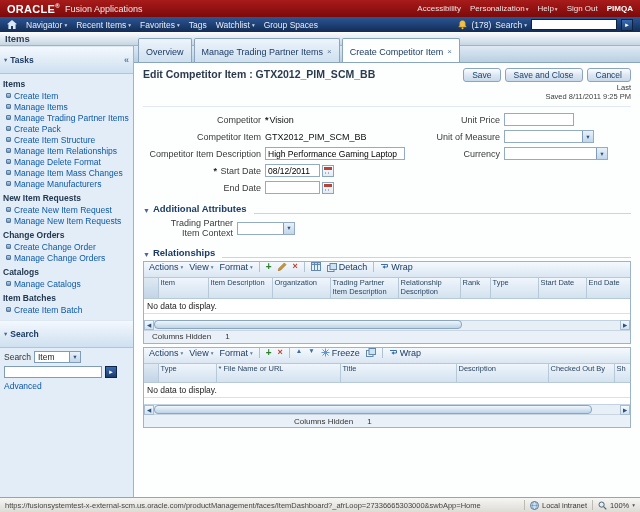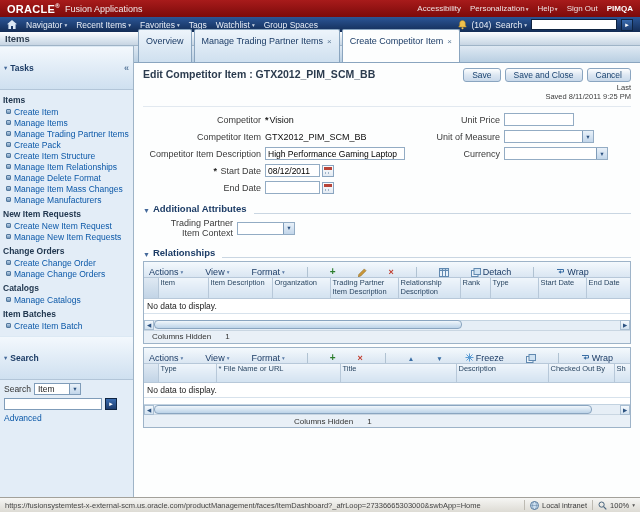--- a/index.html
+++ b/index.html
@@ -26,41 +26,41 @@
 
 
 .banner{height:14px;flex:0 0 auto;background:linear-gradient(#fcfdfe,#dde7f0 55%,#c7d5e3);border-bottom:1px solid #9fb4c7;display:flex;align-items:center;padding:0 5px}
 .banner-title{font-weight:bold;font-size:9.5px;color:#2e3e50}
 
 
 .app-body{flex:1;display:flex;min-height:0}
 
 
 .sidebar{width:134px;flex:0 0 auto;background:#e3edf7;border-right:1px solid #9fb4c7;display:flex;flex-direction:column;font-size:8.5px;overflow:hidden}
-.panel-head{background:linear-gradient(#f3f8fd,#cfe0f0);border-bottom:1px solid #b2c5d8;border-top:1px solid #dce9f4;color:#1c3c66;font-weight:bold;padding:16px 4px;display:flex;align-items:center;flex:0 0 auto}
+.panel-head{background:linear-gradient(#f3f8fd,#cfe0f0);border-bottom:1px solid #b2c5d8;border-top:1px solid #dce9f4;color:#1c3c66;font-weight:bold;padding:8px 4px;display:flex;align-items:center;flex:0 0 auto}
 .panel-head .disc{color:#44699a;font-size:6.5px;margin-right:3px}
 .panel-head .collapse{margin-left:auto;color:#5b7b9d;font-size:9px;cursor:pointer}
 .tasks-body{padding:1px 3px 5px;overflow:hidden}
 .group-title{font-weight:bold;color:#223850;margin:4px 0 1px}
 .task-link{display:flex;align-items:center;gap:3px;color:#0b58a8;padding:.5px 0 .5px 3px;cursor:pointer;white-space:nowrap;overflow:hidden}
 .task-bullet{width:5px;height:5px;flex:0 0 auto;background:linear-gradient(#bcd2e8,#6f94b8);border:1px solid #54799e;border-radius:1px}
 .search-body{padding:3px 4px 2px;display:flex;flex-direction:column;gap:3px}
 .search-row{display:flex;align-items:center;gap:3px}
 .search-label{color:#333}
 .mini-select{display:flex;align-items:center;height:12px;border:1px solid #7f9cb9;background:#fff;cursor:pointer}
 .mini-select .val{padding:0 3px;min-width:34px}
 .dd-btn{width:11px;align-self:stretch;background:linear-gradient(#e9f1f9,#c2d6ea);border-left:1px solid #7f9cb9;display:flex;align-items:center;justify-content:center;color:#2c5280;font-size:5.5px;cursor:pointer}
 .search-input{width:98px;height:12px;border:1px solid #7f9cb9;font-size:8px;padding:0 2px;font-family:inherit}
 .adv-link{color:#0b58a8;cursor:pointer;margin-top:0}
 .sidebar-fill{flex:1}
 
 
 .main{flex:1;display:flex;flex-direction:column;min-width:0;background:#bfd2e2}
 .tabbar{height:16px;flex:0 0 auto;display:flex;align-items:flex-end;gap:2px;padding:2px 4px 0;background:linear-gradient(#dfe9f3,#b9cfe2)}
-.tab{height:24px;display:flex;align-items:flex-end;gap:4px;padding:16px 7px;background:linear-gradient(#edf4fb,#cfe0ef);border:1px solid #8aa5bf;border-bottom:none;border-radius:2px 2px 0 0;color:#1c3c66;cursor:pointer;white-space:nowrap}
+.tab{height:24px;display:flex;align-items:flex-start;gap:4px;padding:8px 7px;background:linear-gradient(#edf4fb,#cfe0ef);border:1px solid #8aa5bf;border-bottom:none;border-radius:2px 2px 0 0;color:#1c3c66;cursor:pointer;white-space:nowrap}
 .tab.active{background:#fdfefe;font-weight:normal}
 .tab .x{color:#5f7d99;font-size:8px;cursor:pointer}
 .content{flex:1;background:#fdfefe;border-top:1px solid #8aa5bf;padding:5px 9px;overflow:hidden}
 
 .title-row{display:flex;align-items:flex-start}
 .page-title{font-size:10.5px;font-weight:bold;color:#2b3b4e;white-space:nowrap}
 .action-btns{margin-left:auto;display:flex;gap:4px}
 .btn{height:14px;padding:0 8px;display:flex;align-items:center;background:linear-gradient(#fefefe,#dde7f2 50%,#c9d9ea);border:1px solid #8aa5c0;border-radius:3px;color:#19426f;font-size:8.5px;cursor:pointer;white-space:nowrap}
 .last-saved{text-align:right;font-size:7.5px;color:#3c3c3c;line-height:1.25;margin-top:1px}
 .header-rule{border-top:1px solid #e2e9f0;margin:4px 0 6px}
@@ -87,21 +87,21 @@
 
 .sec-head{display:flex;align-items:flex-end;margin-top:8px;cursor:pointer}
 .sec-disc{color:#44699a;font-size:7px;margin-right:3px}
 .sec-title{font-weight:bold;color:#1c3c66;font-size:9.5px;white-space:nowrap}
 .sec-rule{flex:1;border-top:1px solid #c9d6e2;margin-left:7px}
 .sec-body-pad{padding:4px 0 1px 26px}
 .aa-label{width:64px;text-align:right;color:#3a3a3a;margin-right:4px;line-height:1.15;flex:0 0 auto}
 
 
 .grid-panel{border:1px solid #9db3c8;margin-top:3px;background:#fff}
-.grid-toolbar{display:flex;align-items:flex-end;gap:22px;height:16px;padding:0 5px;background:linear-gradient(#f4f9fd,#dae6f2);border-bottom:1px solid #b7c8d9;color:#1c3c66}
+.grid-toolbar{display:flex;align-items:flex-start;gap:6px;height:16px;padding:0 5px;background:linear-gradient(#f4f9fd,#dae6f2);border-bottom:1px solid #b7c8d9;color:#1c3c66}
 .menu-item{display:flex;align-items:center;gap:2px;cursor:pointer}
 .menu-item .caret{color:#44699a}
 .tb-sep{width:1px;height:10px;background:#b0c2d2}
 .tb-btn{display:flex;align-items:center;gap:2px;cursor:pointer}
 .icon-plus{color:#2c7d2c;font-weight:bold;font-size:10px;line-height:1}
 .icon-x{color:#c03a2b;font-weight:bold;font-size:9px;line-height:1}
 .icon-arrow{color:#3a6ea5;font-size:6.5px;line-height:1}
 .grid-clip{overflow:hidden}
 table.grid{border-collapse:collapse;table-layout:fixed;font-size:7.5px}
 .grid th{background:linear-gradient(#eff5fb,#d3e2f0);border-right:1px solid #b7c8d9;border-bottom:1px solid #b7c8d9;color:#2b4763;font-weight:normal;text-align:left;vertical-align:top;padding:1px 2px;height:19px;line-height:1.15;overflow:hidden;cursor:pointer}
@@ -175,21 +175,21 @@
     <span class="nav-item">
         <span>Group Spaces</span>
       </span>
     <span class="nav-right">
       <span>
           <svg width="9" height="10" viewBox="0 0 9 10">
             <path d="M4.5 0.5 C2.8 0.5 1.7 1.7 1.7 3.4 L1.7 5.2 L0.7 7 L8.3 7 L7.3 5.2 L7.3 3.4 C7.3 1.7 6.2 0.5 4.5 0.5 Z" fill="#efc14d" stroke="#b98a1e" stroke-width="0.5"></path>
             <circle cx="4.5" cy="8.3" r="1" fill="#efc14d"></circle>
           </svg>
         </span>
-      <span>(104)</span>
+      <span>(178)</span>
       <span class="nav-item">
           <span>Search</span>
           <span class="caret">▾</span>
         </span>
       <input class="nav-search-input" value="" style="">
       <span class="go-btn">
           <span>▸</span>
         </span>
     </span>
   </div>

